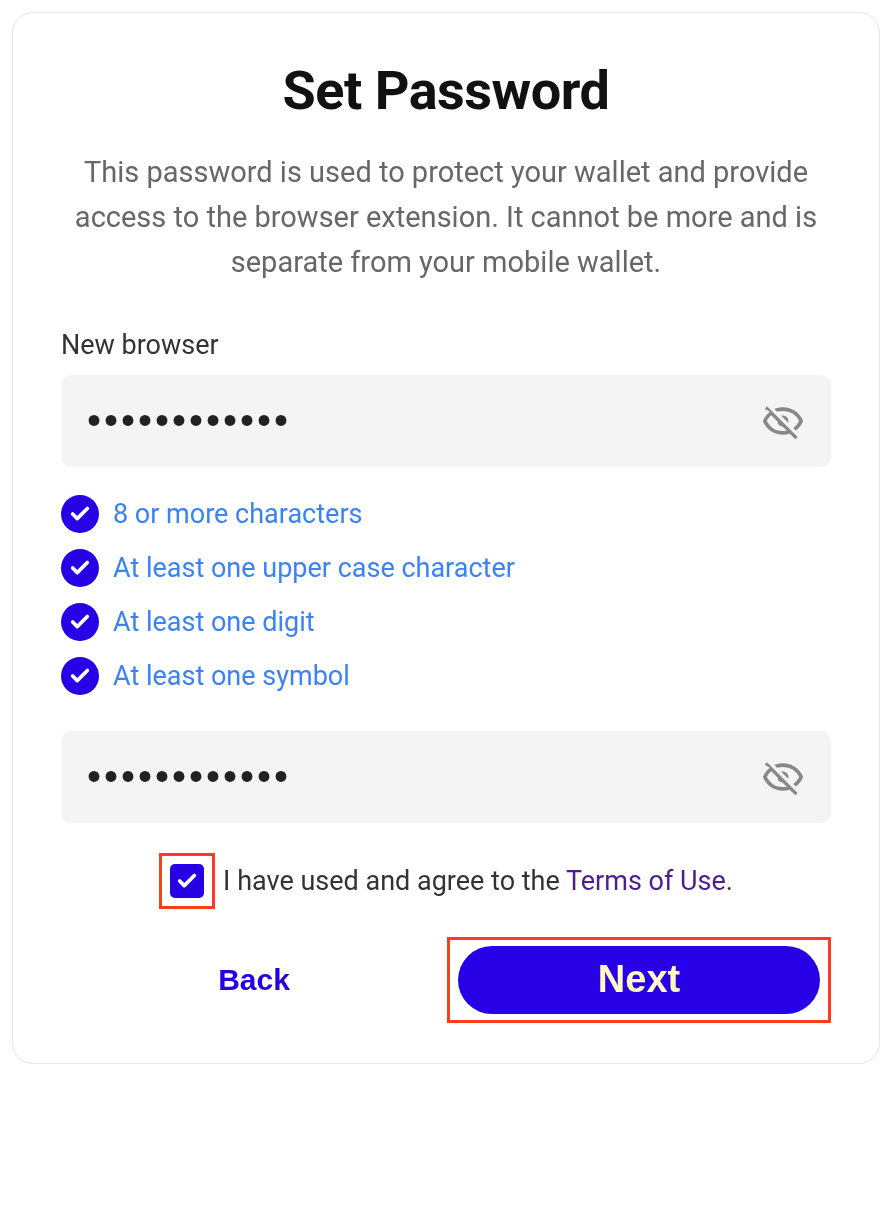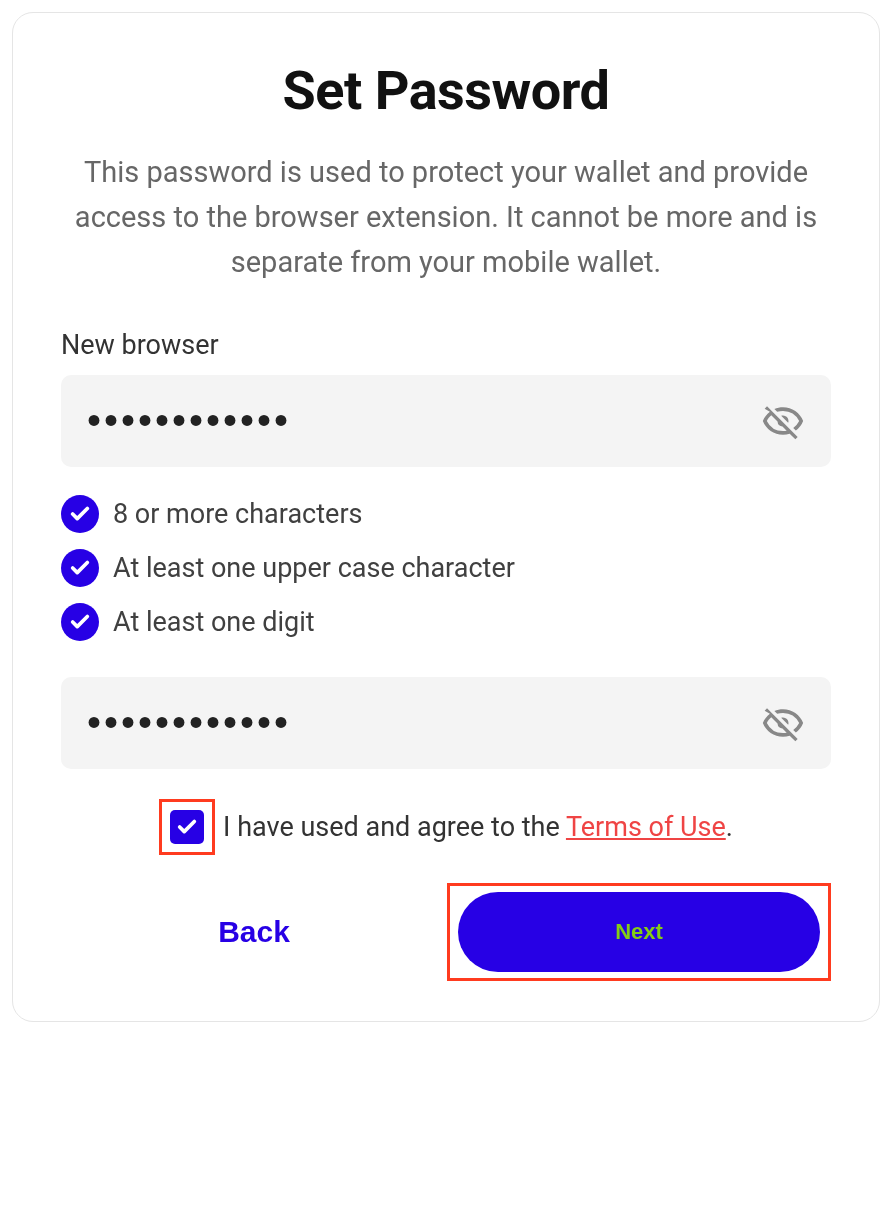--- a/index.html
+++ b/index.html
@@ -67,21 +67,21 @@
   }
   .reqs {
     list-style: none;
     margin-bottom: 36px;
   }
   .reqs li {
     display: flex;
     align-items: center;
     margin-bottom: 16px;
     font-size: 27px;
-    color: #404040;
+    color: #3b82f6;
   }
   .req-check {
     width: 38px;
     height: 38px;
     background: #2700e5;
     border-radius: 50%;
     display: flex;
     align-items: center;
     justify-content: center;
     margin-right: 14px;
@@ -110,21 +110,21 @@
     align-items: center;
     justify-content: center;
     cursor: pointer;
   }
   .chkbox svg { width: 22px; height: 22px; }
   .terms-text {
     font-size: 27px;
     color: #333;
     margin-left: 8px;
   }
-  .terms-link { color: #ef4444; cursor: pointer; text-decoration: underline; }
+  .terms-link { color: #4c1d95; cursor: pointer; }
   .footer {
     display: flex;
     align-items: center;
   }
   .back-area {
     flex: 1;
     text-align: center;
   }
   .back-btn {
     font-size: 30px;
@@ -134,26 +134,26 @@
     border: none;
     cursor: pointer;
   }
   .next-highlight {
     border: 3px solid #ff3b1f;
     padding: 6px 8px;
     display: inline-block;
   }
   .next-btn {
     background: #2700e5;
-    color: #84cc16;
-    font-size: 22px;
+    color: #fef9c3;
+    font-size: 38px;
     font-weight: 700;
     border: none;
     border-radius: 50px;
-    height: 80px;
+    height: 68px;
     width: 362px;
     cursor: pointer;
   }
 </style>
 </head>
 <body>
 
 <div class="card">
   <h1 class="title">Set Password</h1>
   <p class="description">This password is used to protect your wallet and provide access to the browser extension. It cannot be more and is separate from your mobile wallet.</p>
@@ -186,20 +186,28 @@
       <span>At least one upper case character</span>
     </li>
     <li>
       <span class="req-check">
         <svg viewBox="0 0 24 24" fill="none" stroke="#fff" stroke-width="4" stroke-linecap="round" stroke-linejoin="round">
             <polyline points="4 12 9 17 20 6"></polyline>
           </svg>
       </span>
       <span>At least one digit</span>
     </li>
+    <li>
+      <span class="req-check">
+        <svg viewBox="0 0 24 24" fill="none" stroke="#fff" stroke-width="4" stroke-linecap="round" stroke-linejoin="round">
+            <polyline points="4 12 9 17 20 6"></polyline>
+          </svg>
+      </span>
+      <span>At least one symbol</span>
+    </li>
   </ul>
 
   <div class="input-wrap">
     <input class="pw-input" type="password" value="••••••••••••" style="">
     <span class="eye-icon">
       <svg viewBox="0 0 24 24" fill="currentColor">
           <path d="M2 5.27 3.28 4 20 20.72 18.73 22l-3.08-3.08c-1.15.38-2.37.58-3.65.58-5 0-9.27-3.11-11-7.5.8-2.02 2.14-3.77 3.84-5.06L2 5.27M12 9a3 3 0 0 1 3 3c0 .35-.07.69-.18 1L11 9.18c.31-.11.65-.18 1-.18m0-4.5c5 0 9.27 3.11 11 7.5a11.8 11.8 0 0 1-4 5.19l-1.42-1.43A9.86 9.86 0 0 0 20.82 12 9.82 9.82 0 0 0 12 6.5c-1.09 0-2.16.18-3.16.5L7.3 5.47c1.44-.62 3.03-.97 4.7-.97M3.18 12A9.82 9.82 0 0 0 12 17.5c.69 0 1.37-.07 2-.21L11.72 15A3 3 0 0 1 9 12.28L5.6 8.87c-.99.85-1.82 1.91-2.42 3.13Z"></path>
         </svg>
     </span>
   </div>

